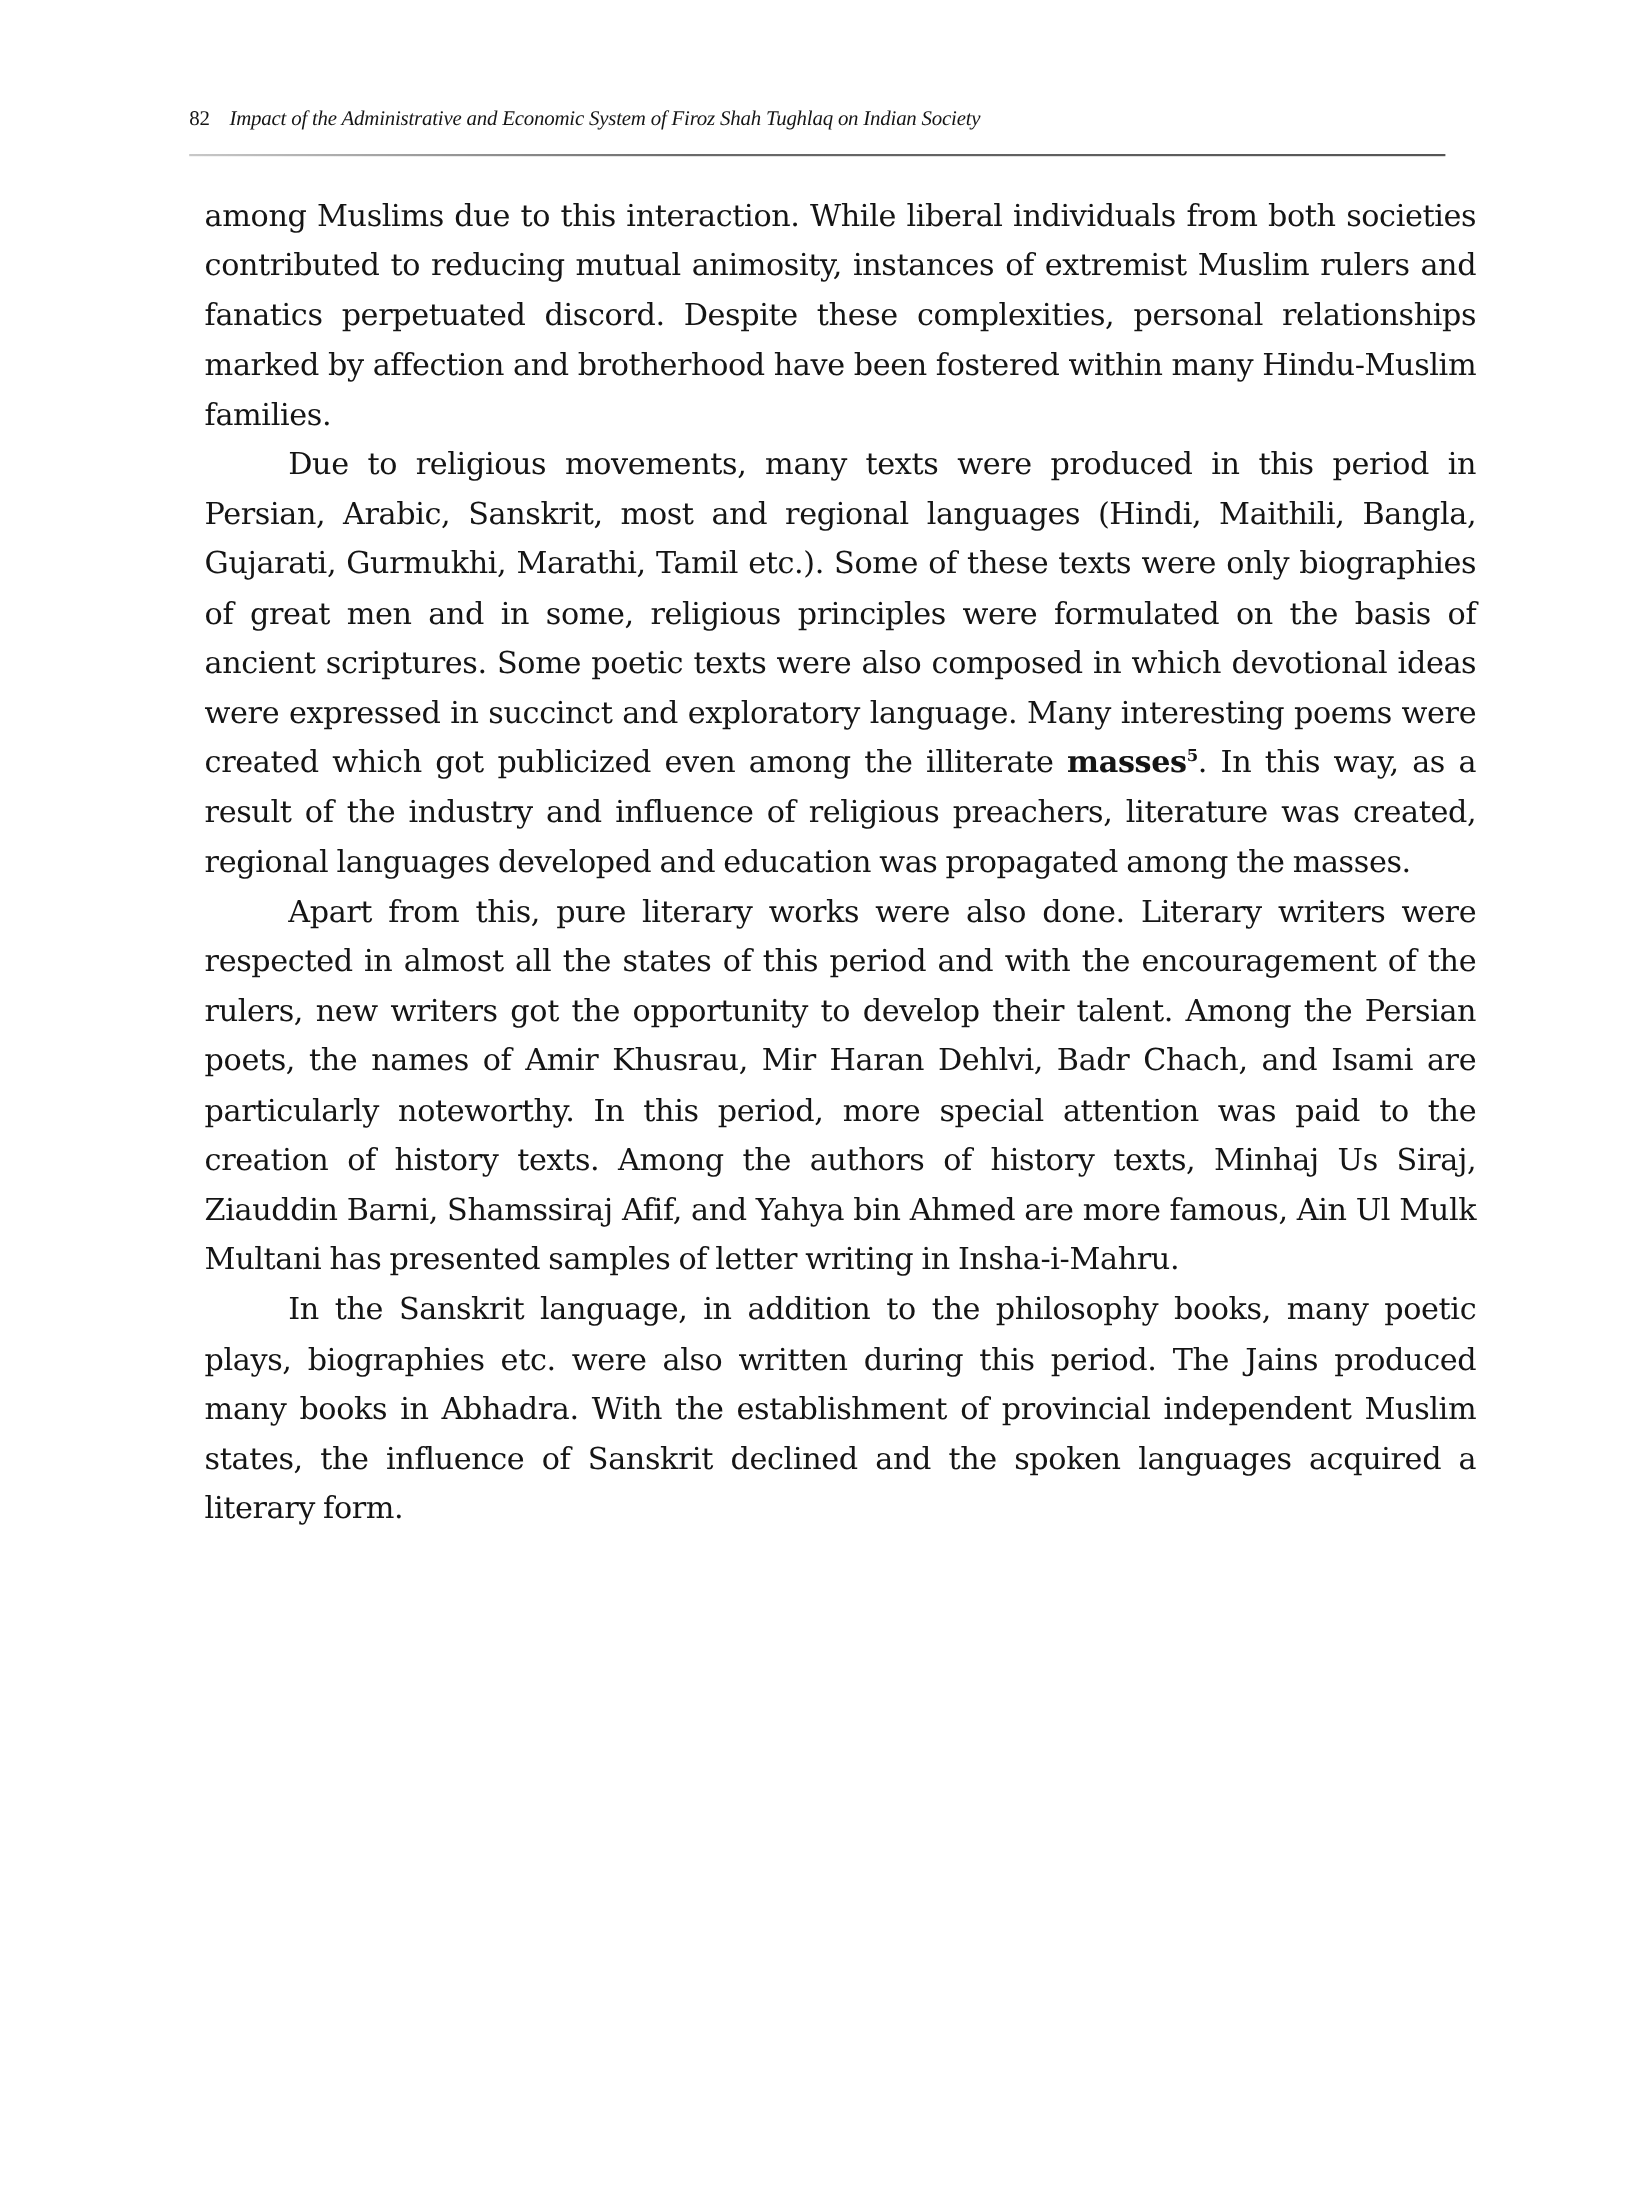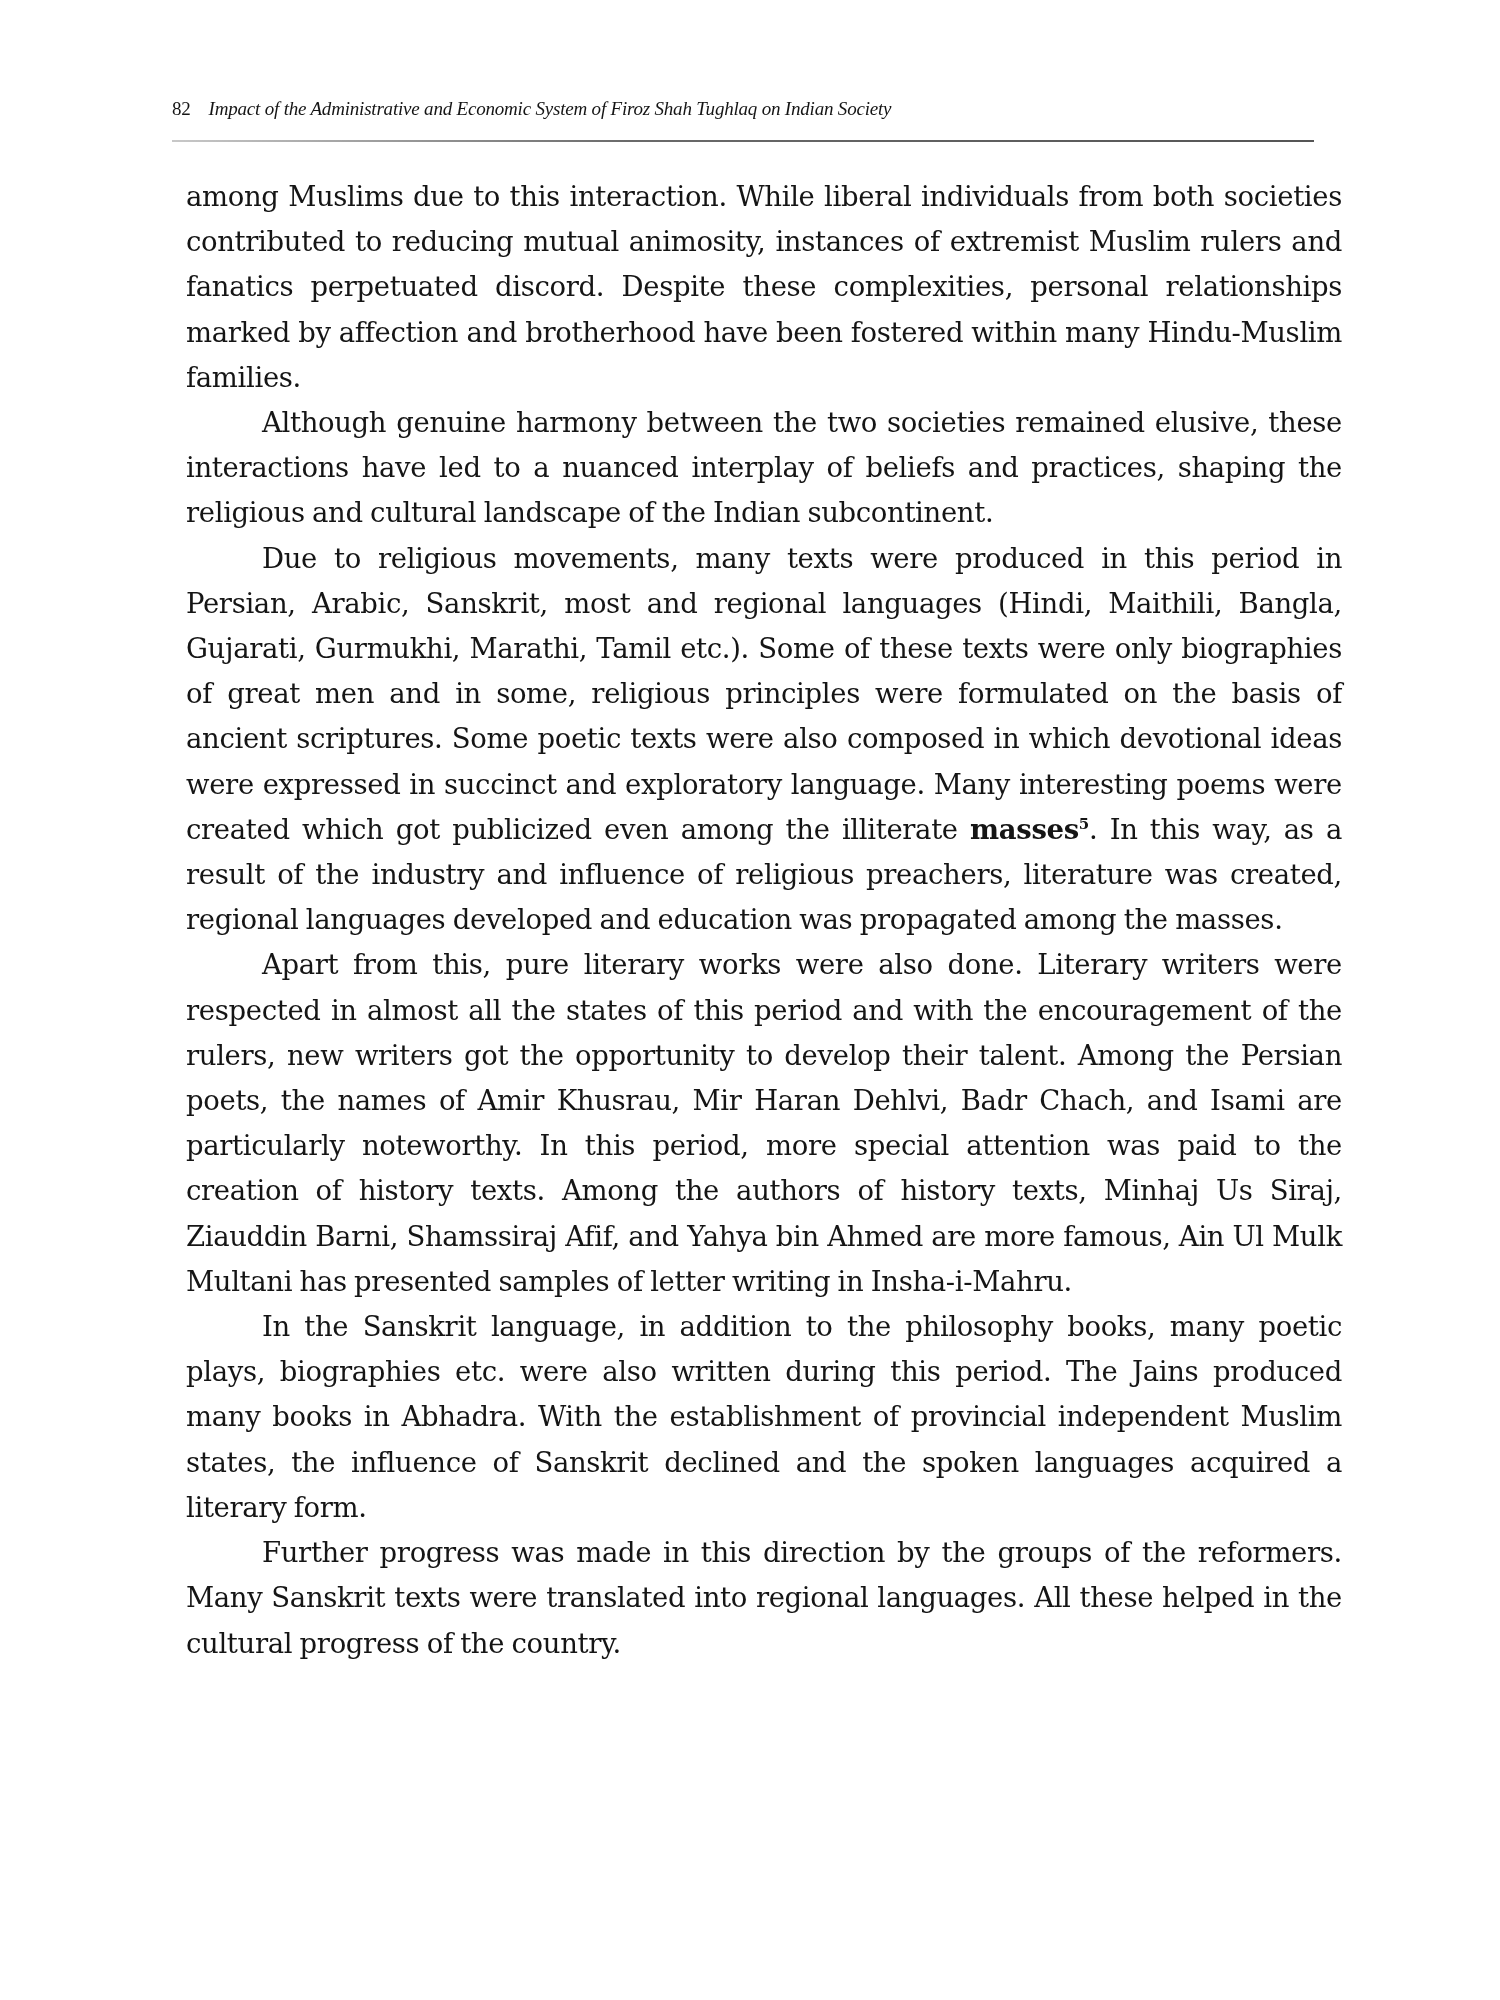--- a/index.html
+++ b/index.html
@@ -31,20 +31,18 @@
 </head>
 <body>
 
 <div class="header">
   <span class="pno">82</span><span>Impact of the Administrative and Economic System of Firoz Shah Tughlaq on Indian Society</span>
 </div>
 <div class="rule"></div>
 
 <div class="body">
   <p>among Muslims due to this interaction. While liberal individuals from both societies contributed to reducing mutual animosity, instances of extremist Muslim rulers and fanatics perpetuated discord. Despite these complexities, personal relationships marked by affection and brotherhood have been fostered within many Hindu-Muslim families.</p>
-  <p class="ind">Although genuine harmony between the two societies remained elusive, these interactions have led to a nuanced interplay of beliefs and practices, shaping the religious and cultural landscape of the Indian subcontinent.</p>
 
 
   <p class="ind"><span>Due to religious movements, many texts were produced in this period in Persian, Arabic, Sanskrit, most and regional languages (Hindi, Maithili, Bangla, Gujarati, Gurmukhi, Marathi, Tamil etc.). Some of these texts were only biographies of great men and in some, religious principles were formulated on the basis of ancient scriptures. Some poetic texts were also composed in which devotional ideas were expressed in succinct and exploratory language. Many interesting poems were created which got publicized even among the illiterate </span><span class="b">masses</span><sup>5</sup><span>. In this way, as a result of the industry and influence of religious preachers, literature was created, regional languages developed and education was propagated among the masses.</span></p>
   <p class="ind">Apart from this, pure literary works were also done. Literary writers were respected in almost all the states of this period and with the encouragement of the rulers, new writers got the opportunity to develop their talent. Among the Persian poets, the names of Amir Khusrau, Mir Haran Dehlvi, Badr Chach, and Isami are particularly noteworthy. In this period, more special attention was paid to the creation of history texts. Among the authors of history texts, Minhaj Us Siraj, Ziauddin Barni, Shamssiraj Afif, and Yahya bin Ahmed are more famous, Ain Ul Mulk Multani has presented samples of letter writing in Insha-i-Mahru.</p>
   <p class="ind">In the Sanskrit language, in addition to the philosophy books, many poetic plays, biographies etc. were also written during this period. The Jains produced many books in Abhadra. With the establishment of provincial independent Muslim states, the influence of Sanskrit declined and the spoken languages acquired a literary form.</p>
-  <p class="ind">Further progress was made in this direction by the groups of the reformers. Many Sanskrit texts were translated into regional languages. All these helped in the cultural progress of the country.</p>
 </div>
 
 </body></html>

